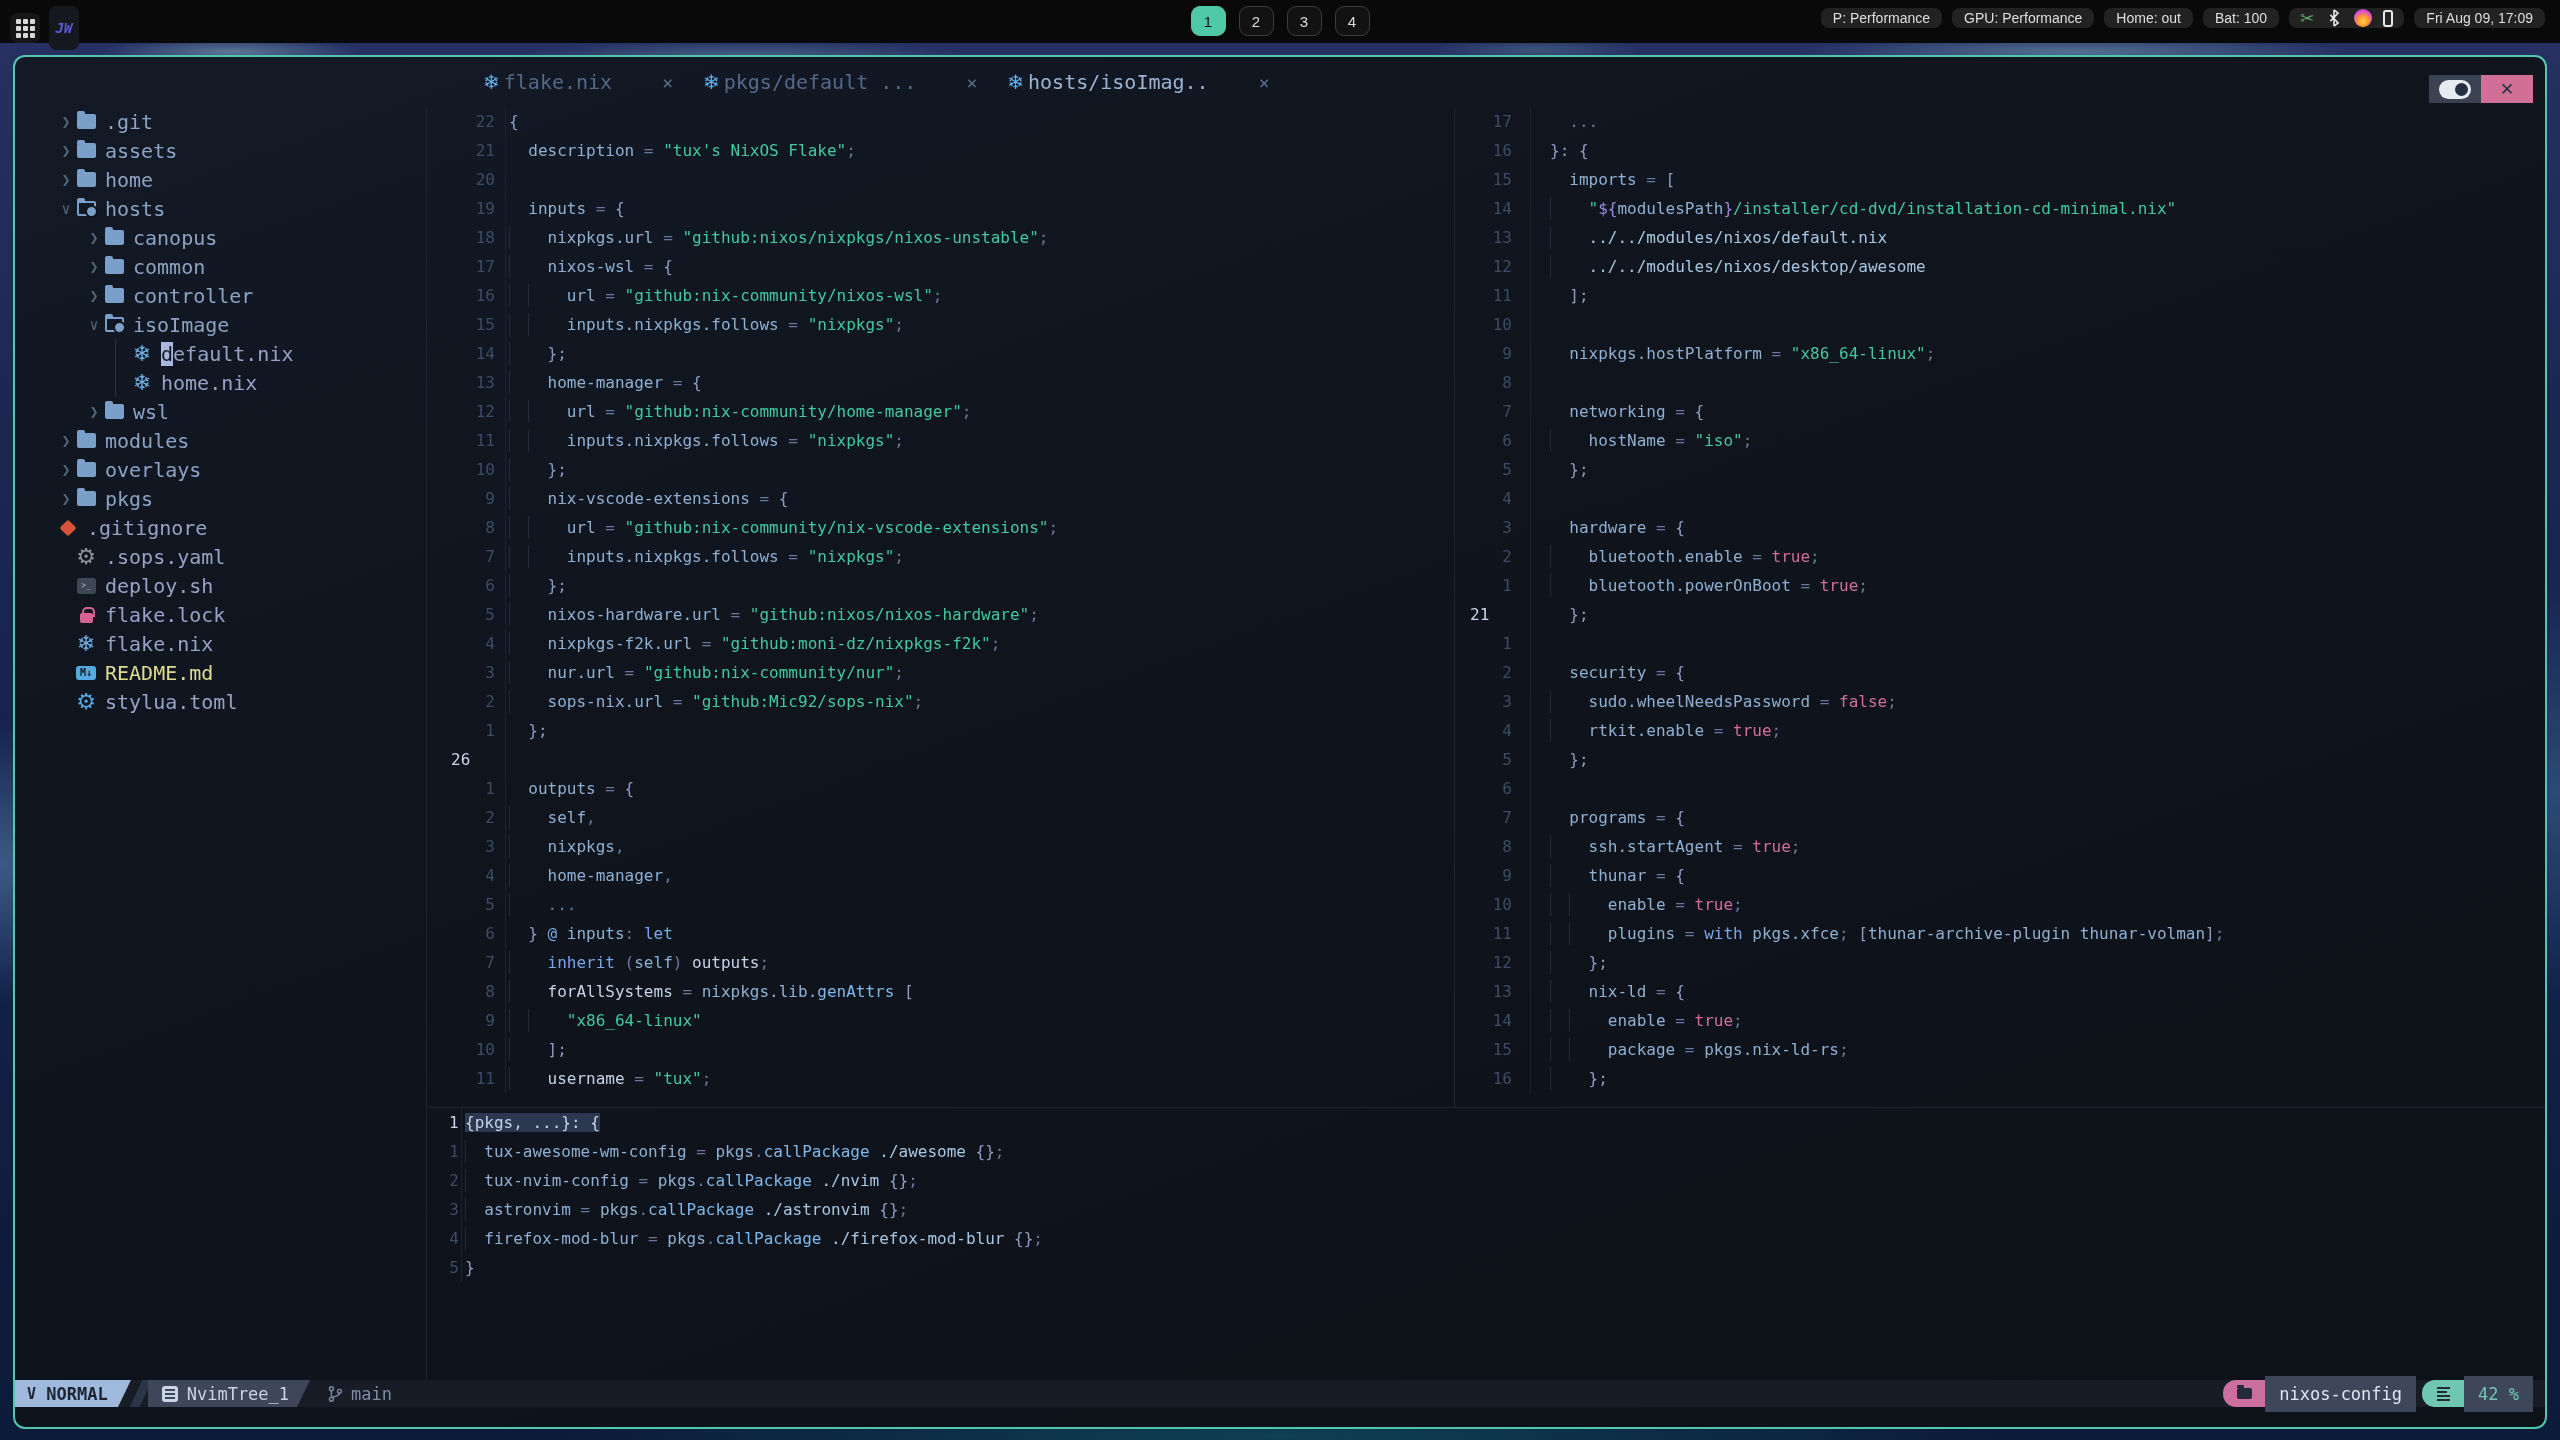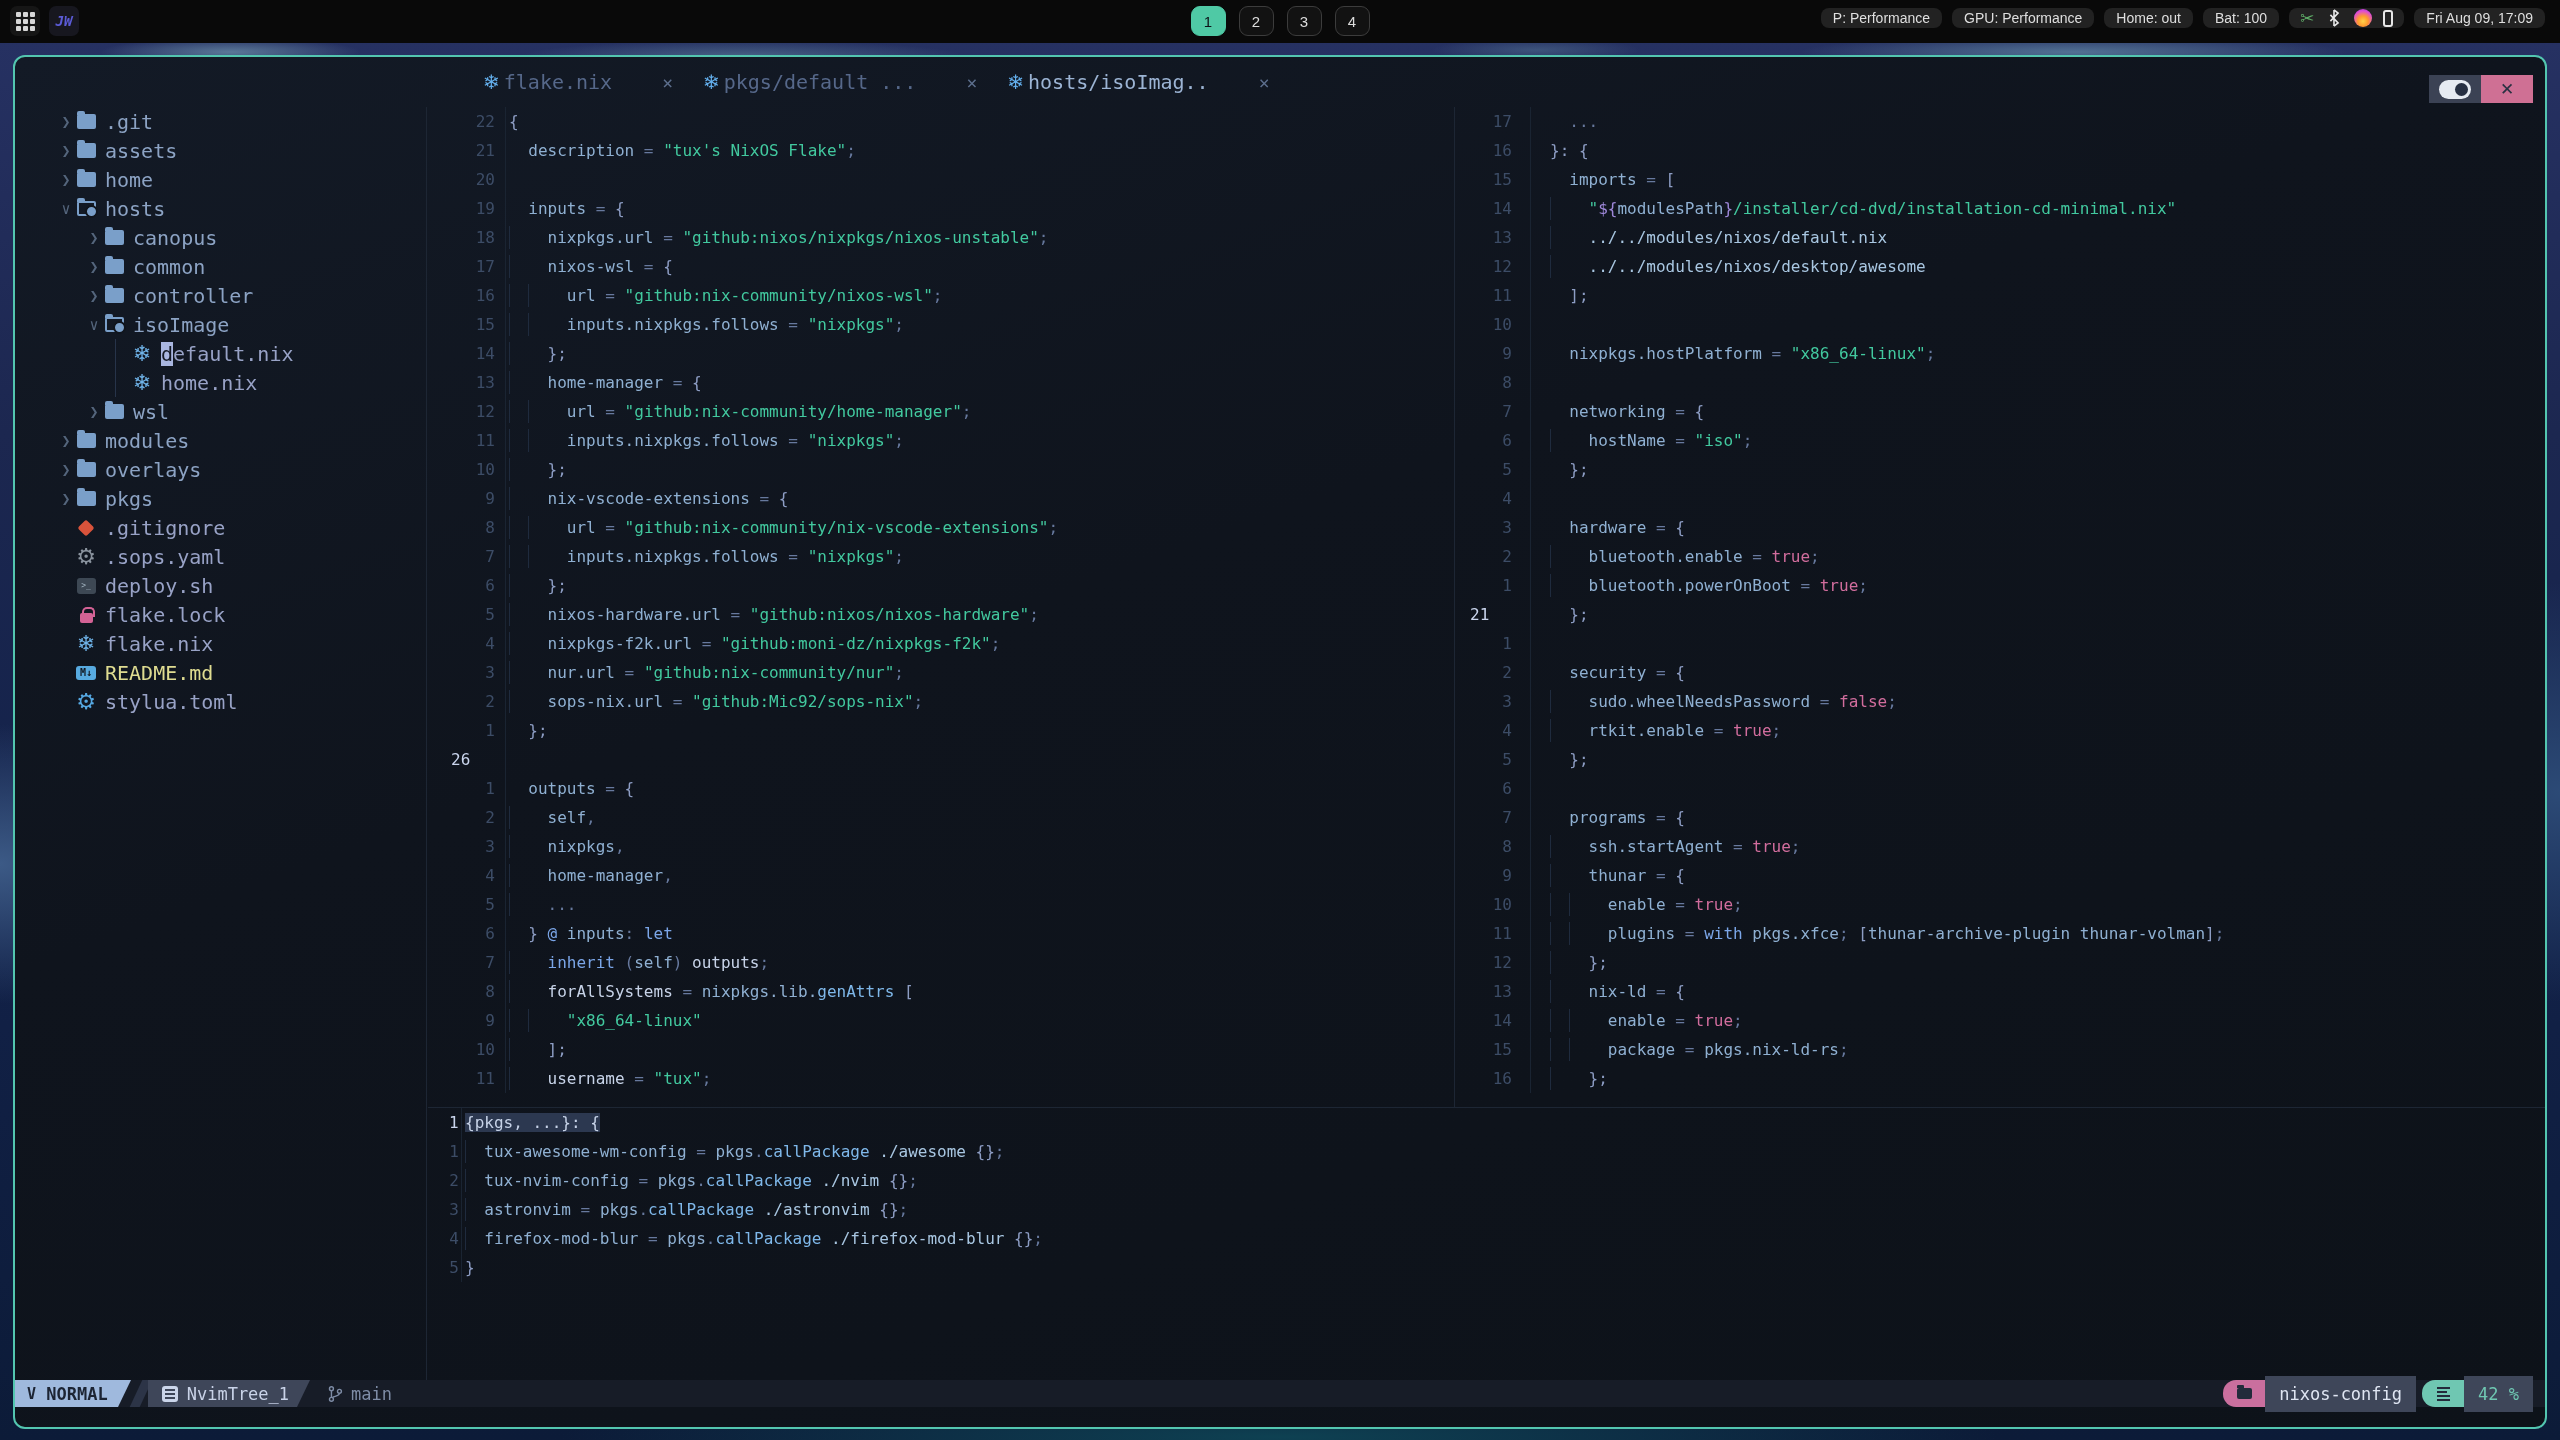--- a/index.html
+++ b/index.html
@@ -15,21 +15,21 @@
       radial-gradient(ellipse 400px 300px at 100% 55%, #2c4a76 0%, rgba(44,74,118,0) 70%),
       radial-gradient(ellipse 900px 60px at 50% 1437px, #0e4152 0%, rgba(14,65,82,0) 80%),
       linear-gradient(180deg, #273264 0%, #1c2750 30%, #13224a 60%, #0c1b38 100%);
   }
   
   .topbar { position:absolute; left:0; top:0; width:2560px; height:43px; background:#090909; display:flex; align-items:center; }
   .tb-left { position:absolute; left:10px; top:6px; display:flex; gap:9px; align-items:center; }
   .apps-btn { width:30px; height:30px; border-radius:7px; background:#161616; display:flex; align-items:center; justify-content:center; }
   .apps-grid { display:grid; grid-template-columns:repeat(3,5px); grid-template-rows:repeat(3,5px); gap:2px; }
   .apps-grid i { background:#d8d8d8; border-radius:1px; }
-  .logo-tile { width:30px; height:30px; border-radius:7px; background:#17171f; color:#5b5bd6; font-family:"DejaVu Sans Mono",monospace; font-weight:bold; font-style:italic; font-size:14px; display:flex; align-items:center; justify-content:center; }
+  .logo-tile { width:30px; height:44px; border-radius:7px; background:#17171f; color:#5b5bd6; font-family:"DejaVu Sans Mono",monospace; font-weight:bold; font-style:italic; font-size:14px; display:flex; align-items:center; justify-content:center; }
   .ws { position:absolute; left:0; top:6px; width:100%; display:flex; justify-content:center; gap:13px; }
   .ws-btn { min-width:35px; height:30px; border-radius:9px; background:#121212; border:1px solid #3c3c3c; color:#dcdcdc; font-size:15px; display:flex; align-items:center; justify-content:center; }
   .ws-btn.active { background:#4fc9a5; border-color:#4fc9a5; color:#0d1117; }
   .tb-right { position:absolute; right:15px; top:8px; display:flex; gap:10px; align-items:center; }
   .pill { height:20px; border-radius:8px; background:#222222; color:#dfdfdf; font-size:14px; display:flex; align-items:center; padding:0 12px; white-space:nowrap; }
   .pill.icons { gap:11px; padding:0 11px; }
   .scissors { color:#5fae68; font-family:"DejaVu Sans",sans-serif; font-size:17px; }
   .flame { width:18px; height:18px; border-radius:50%; background:radial-gradient(circle at 50% 68%, #ffd24a 0%, #ff9a2e 34%, #e04fd0 66%, #8a2bd8 100%); }
   .phone { width:10px; height:17px; border:2px solid #e8e8e8; border-radius:3px; }
   
@@ -291,21 +291,21 @@
         </span>
         <span class="tlabel" style="color: rgb(140, 163, 196);">overlays</span>
       </div>
       <div class="trow" style="padding-left: 42px;">
         <span class="chev">❯</span>
         <span class="ticon">
           <span class="i-folder"></span>
         </span>
         <span class="tlabel" style="color: rgb(140, 163, 196);">pkgs</span>
       </div>
-      <div class="trow" style="padding-left: 42px;">
+      <div class="trow" style="padding-left: 24px;">
         <span class="chev"></span>
         <span class="ticon">
           <span class="i-git"></span>
         </span>
         <span class="tlabel" style="color: rgb(152, 162, 198);">.gitignore</span>
       </div>
       <div class="trow" style="padding-left: 42px;">
         <span class="chev"></span>
         <span class="ticon">
           <span class="gear" style="color: rgb(138, 147, 158);">⚙</span>

